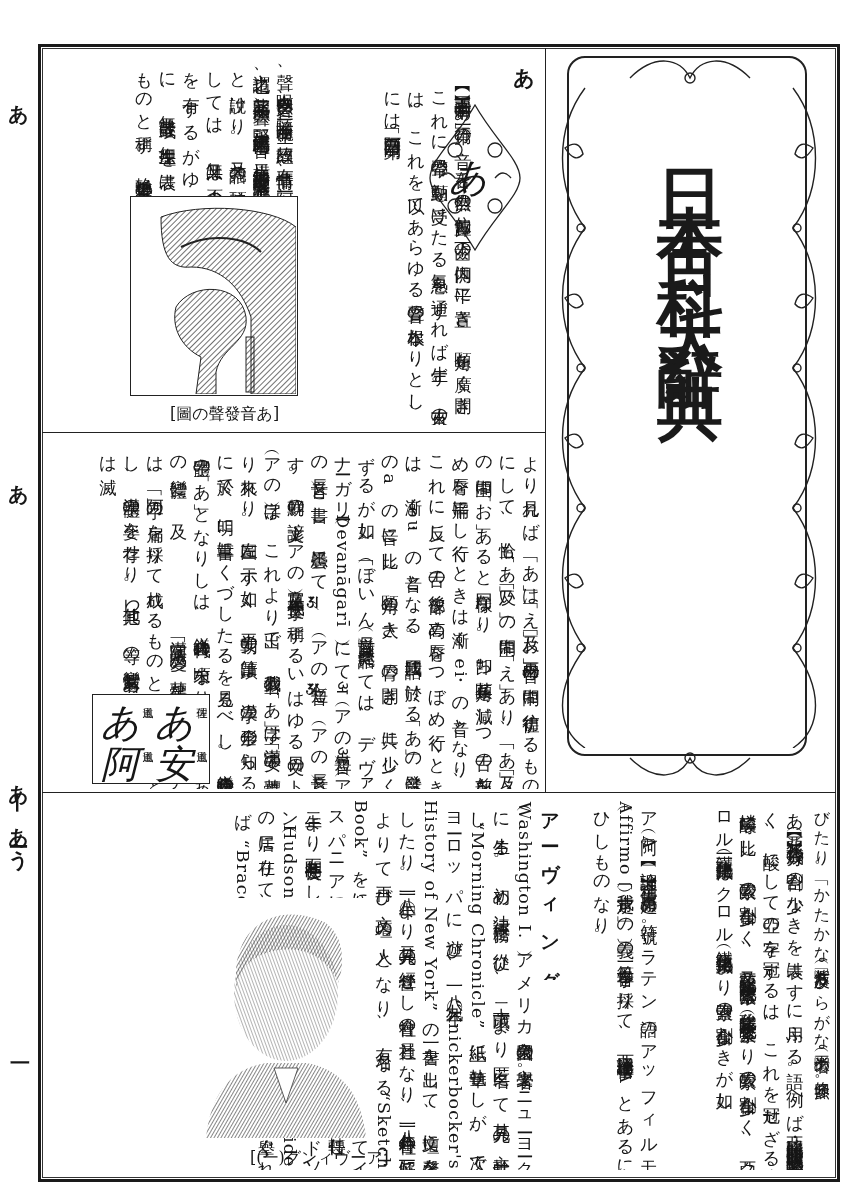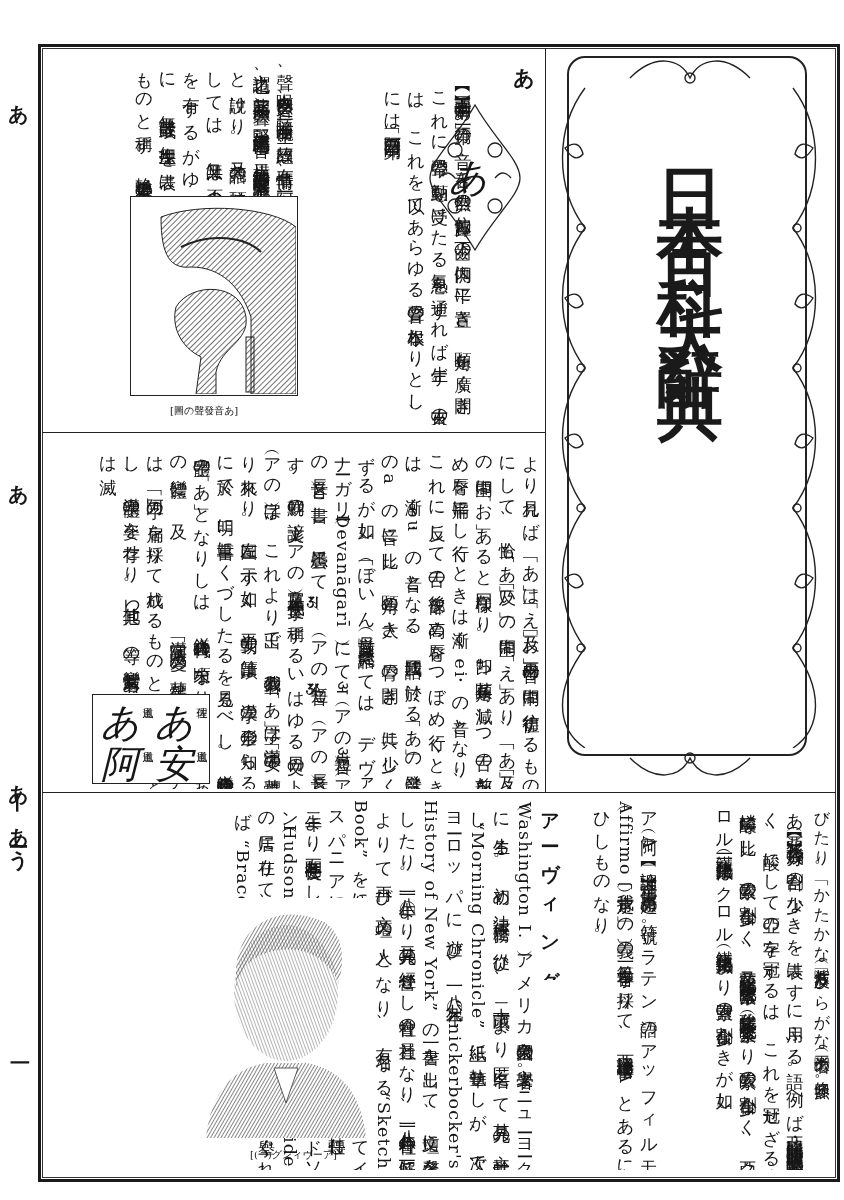--- a/index.html
+++ b/index.html
@@ -16,21 +16,21 @@
   .rule-h{position:absolute;height:0;border-top:1.5px solid #222;}
   .rule-v{position:absolute;width:0;border-left:1px solid #222;}
   .title-panel{position:absolute;left:545px;top:48px;width:288px;height:740px;}
   .title-frame{position:absolute;left:22px;top:8px;width:240px;height:700px;
        border:2px solid #222;border-radius:18px;box-sizing:border-box;}
   .title-text{position:absolute;left:100px;top:70px;width:90px;writing-mode:vertical-rl;
        font-size:66px;font-weight:bold;letter-spacing:34px;line-height:90px;
        font-family:"DejaVu Sans","Liberation Sans",sans-serif;color:#1a1a1a;}
   .ornament-side{position:absolute;width:46px;}
   .figure-box{position:absolute;border:1.5px solid #222;box-sizing:border-box;background:#fff;}
-  .caption{position:absolute;font-size:10px;white-space:nowrap;}
+  .caption{position:absolute;font-size:16px;white-space:nowrap;}
   .kana-box{position:absolute;border:1.5px solid #222;box-sizing:border-box;}
   .kana-big{position:absolute;font-size:38px;font-family:"DejaVu Serif",serif;font-style:italic;}
   .kana-small{position:absolute;writing-mode:vertical-rl;font-size:11px;}
   .entry-head{font-weight:bold;font-size:19px;}
   .page-num{position:absolute;left:10px;top:1050px;font-size:20px;font-weight:bold;}
 </style>
 </head>
 <body>
 
 <div class="margin-head" style="top:90px;">あ</div>

